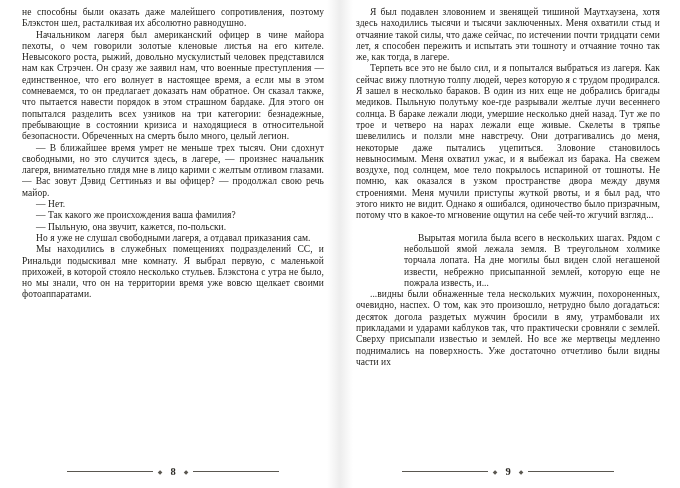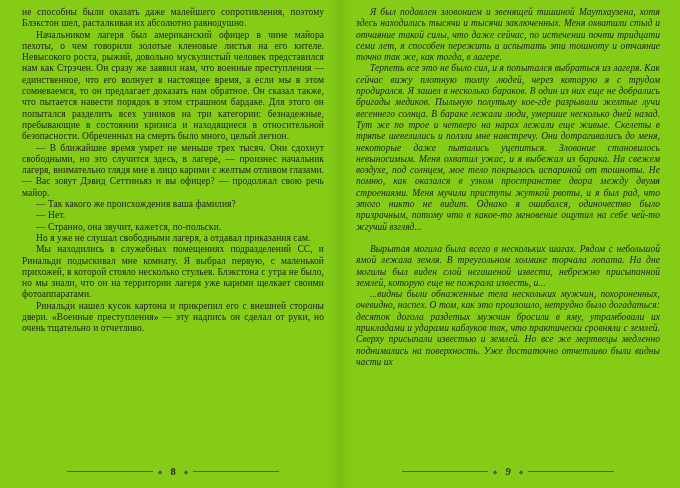--- a/index.html
+++ b/index.html
@@ -4,47 +4,47 @@
 <style>
   html, body { margin: 0; padding: 0; }
   body {
     width: 680px; height: 488px; overflow: hidden;
     background: #e9e7e2;
     font-family: "Liberation Serif", "DejaVu Serif", serif;
   }
   .spread {
     width: 680px; height: 488px;
     display: flex; position: relative;
-    background: #84cc16;
+    background: #ffffff;
   }
   
   .spread::before {
     content: ""; position: absolute; left: 50%; top: 0; bottom: 0;
     width: 26px; transform: translateX(-50%);
     background: linear-gradient(90deg, rgba(0,0,0,0) 0%, rgba(0,0,0,0.07) 50%, rgba(0,0,0,0) 100%);
     pointer-events: none;
   }
   .page {
     width: 340px; height: 488px; box-sizing: border-box;
     display: flex; flex-direction: column;
     padding-top: 7px; padding-bottom: 9px;
     overflow: hidden;
   }
   .page.left  { padding-left: 22px; padding-right: 16px; }
-  .page.right { padding-left: 16px; padding-right: 20px; font-style: italic; }
+  .page.right { padding-left: 16px; padding-right: 20px; }
   .text-block {
     flex: 1 1 auto; overflow: hidden;
     font-size: 9.5px; line-height: 11.3px;
     color: #1d1c18;
     text-align: justify;
     letter-spacing: 0.05px;
   }
   .text-block p { margin: 0; text-indent: 14px; }
   .text-block p.first { text-indent: 0; }
-  .text-block p.gap { margin-top: 11px; }
+  .text-block p.gap { margin-top: 11px; margin-left: 48px; }
   .pagefoot {
     flex: 0 0 auto;
     display: flex; align-items: center; justify-content: center;
     gap: 5px; height: 15px; margin-top: 4px;
     color: #45423c;
   }
   .rule { display: inline-block; width: 86px; height: 1px; background: #5a5750; }
   .orn  { font-family: "DejaVu Sans", sans-serif; font-size: 6px; line-height: 1; color: #5a5750; }
   .pagenum {
     font-family: "Liberation Serif", serif;
@@ -55,26 +55,25 @@
 </head>
 <body>
 
 <div class="spread">
 
   <section class="page left">
     <div class="text-block">
       <p class="first">не способны были оказать даже малейшего сопротивления, поэтому Блэкстон шел, расталкивая их абсолютно равнодушно.</p>
       <p>Начальником лагеря был американский офицер в чине майора пехоты, о чем говорили золотые кленовые листья на его кителе. Невысокого роста, рыжий, довольно мускулистый человек представился нам как Стрэчен. Он сразу же заявил нам, что военные преступления — единственное, что его волнует в настоящее время, а если мы в этом сомневаемся, то он предлагает доказать нам обратное. Он сказал также, что пытается навести порядок в этом страшном бардаке. Для этого он попытался разделить всех узников на три категории: безнадежные, пребывающие в состоянии кризиса и находящиеся в относительной безопасности. Обреченных на смерть было много, целый легион.</p>
       <p>— В ближайшее время умрет не меньше трех тысяч. Они сдохнут свободными, но это случится здесь, в лагере, — произнес начальник лагеря, внимательно глядя мне в лицо карими с желтым отливом глазами. — Вас зовут Дэвид Сеттиньяз и вы офицер? — продолжал свою речь майор.</p>
+      <p>— Нет.</p>
       <p>— Так какого же происхождения ваша фамилия?</p>
-      <p>— Нет.</p>
-      <p>— Странно, она звучит, кажется, по-польски.</p>
+      <p>— Пыльную, она звучит, кажется, по-польски.</p>
       <p>Но я уже не слушал свободными лагеря, а отдавал приказания сам.</p>
-      <p>Мы находились в служебных помещениях подразделений СС, и Ринальди подыскивал мне комнату. Я выбрал первую, с маленькой прихожей, в которой стояло несколько стульев. Блэкстона с утра не было, но мы знали, что он на территории лагеря уже карими щелкает своими фотоаппаратами.</p>
-      <p>Ринальди нашел кусок картона и прикрепил его с внешней стороны двери. «Военные преступления» — эту надпись он сделал от руки, но очень тщательно и отчетливо.</p>
+      <p>Мы находились в служебных помещениях подразделений СС, и Ринальди подыскивал мне комнату. Я выбрал первую, с маленькой прихожей, в которой стояло несколько стульев. Блэкстона с утра не было, но мы знали, что он на территории время уже вовсю щелкает своими фотоаппаратами.</p>
     </div>
     <footer class="pagefoot">
       <span class="rule"></span>
       <span class="orn">◆</span>
       <span class="pagenum">8</span>
       <span class="orn">◆</span>
       <span class="rule"></span>
     </footer>
   </section>
 

